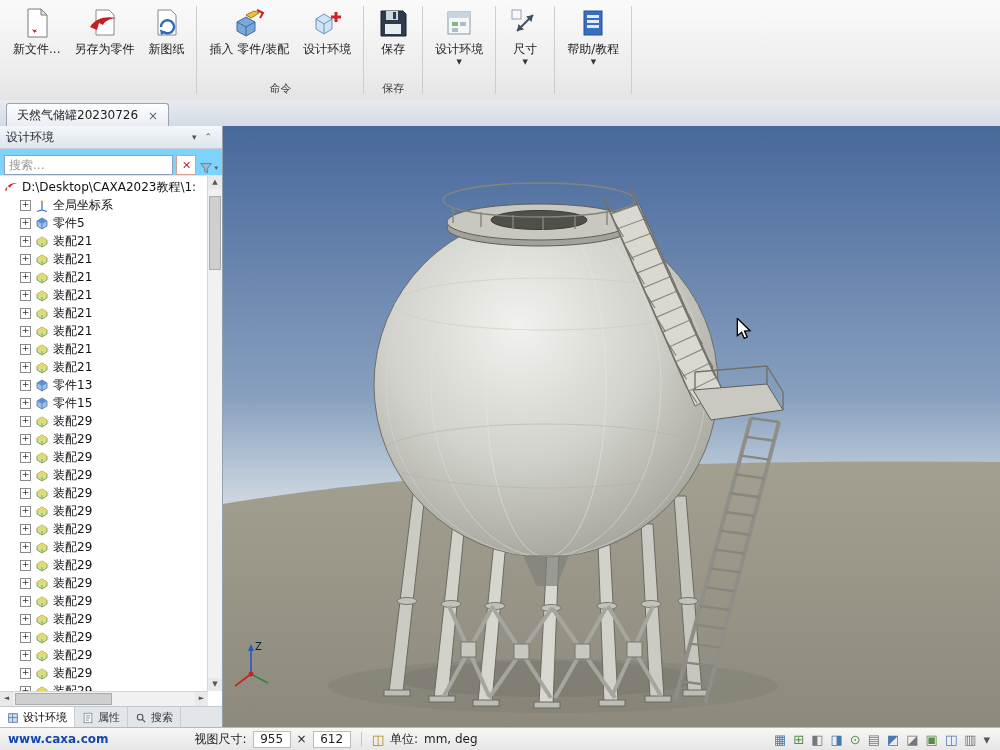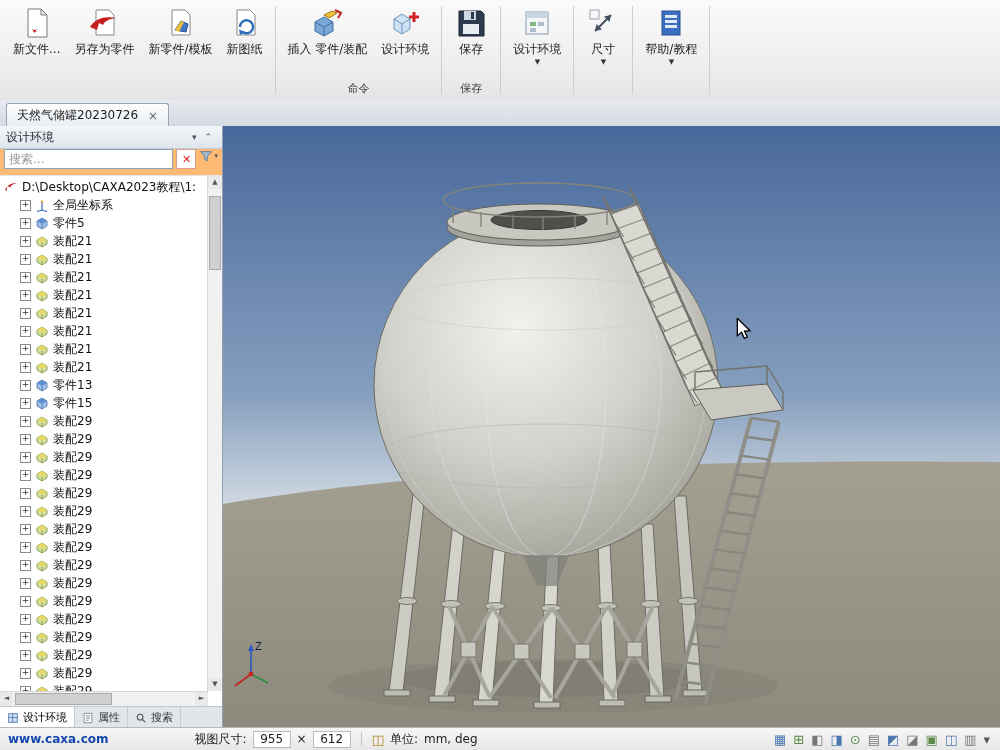--- a/index.html
+++ b/index.html
@@ -24,21 +24,21 @@
   
   .tabbar{position:absolute;top:100px;left:0;right:0;height:26px;background:linear-gradient(#e7ebf0,#d4dbe3);border-bottom:1px solid #a8b2be;}
   .doc-tab{position:absolute;left:6px;top:3px;height:23px;display:flex;align-items:center;gap:10px;padding:0 10px;background:linear-gradient(#fdfefe,#e8edf3);border:1px solid #98a4b2;border-bottom:none;border-radius:3px 3px 0 0;color:#1b1b1b;}
   .tab-close{color:#5a6572;font-size:12px;line-height:12px;cursor:default;}
 
   
   .sidebar{position:absolute;top:126px;left:0;width:222px;bottom:22px;background:#ffffff;border-right:1px solid #96a0ac;display:flex;flex-direction:column;}
   .side-header{height:22px;flex:0 0 22px;background:linear-gradient(#f4f7fa,#dee5ec);border-bottom:1px solid #c6cdd5;display:flex;align-items:center;padding:0 6px;color:#1e2630;}
   .side-header .sp{flex:1;}
   .hd-btn{color:#4a5560;font-size:9px;padding:0 4px;cursor:default;}
-  .search-row{height:26px;flex:0 0 26px;display:flex;align-items:flex-start;gap:3px;padding:0 4px;border-bottom:1px solid #e4e4e4;background:#fdba74;}
+  .search-row{height:26px;flex:0 0 26px;display:flex;align-items:flex-end;gap:3px;padding:0 4px;border-bottom:1px solid #e4e4e4;background:#7dd3fc;}
   .search-input{flex:1;height:18px;border:1px solid #8ba2bb;font-size:12px;padding:0 4px;color:#444;font-family:inherit;}
   .search-input::placeholder{color:#999;}
   .btn-x{width:18px;height:18px;background:#fff;border:1px solid #d8a090;color:#d42222;font-size:11px;font-weight:bold;display:flex;align-items:center;justify-content:center;cursor:default;}
   .btn-filter{display:flex;align-items:center;gap:1px;cursor:default;}
   .btn-filter svg{width:14px;height:14px;}
   .btn-filter .dd{font-size:7px;color:#555;}
   .tree-wrap{flex:1;display:flex;overflow:hidden;}
   .tree{flex:1;overflow:hidden;padding-top:2px;}
   .tree-row{height:18px;display:flex;align-items:center;white-space:nowrap;padding-left:20px;color:#101010;cursor:default;}
   .tree-row.root{padding-left:4px;}
@@ -95,30 +95,20 @@
               <div class="rb-label">新文件...</div>
             </div>
             <div class="rb-btn">
               <div class="rb-icon">
                 <svg viewBox="0 0 34 34">
                   <path d="M9 4h13l5 5v20H9z" fill="#fff" stroke="#888"></path>
                   <path d="M3 21c6-9 15-11 26-9-7 1-11 3-13 7l-4-2-2 7z" fill="#c51f1f"></path>
                 </svg>
               </div>
               <div class="rb-label">另存为零件</div>
-            </div>
-            <div class="rb-btn">
-              <div class="rb-icon">
-                <svg viewBox="0 0 34 34">
-                  <path d="M9 4h13l5 5v20H9z" fill="#fff" stroke="#888"></path>
-                  <path d="M12 24l6-9 7 3-2 8z" fill="#3f76c9" stroke="#27508f"></path>
-                  <path d="M12 24l6-9 3 1-5 10z" fill="#f0c23c"></path>
-                </svg>
-              </div>
-              <div class="rb-label">新零件/模板</div>
             </div>
             <div class="rb-btn">
               <div class="rb-icon">
                 <svg viewBox="0 0 34 34">
                   <path d="M9 4h13l5 5v20H9z" fill="#fff" stroke="#888"></path>
                   <path d="M12 21a6.5 6.5 0 1 1 2.6 5" fill="none" stroke="#2b6cb8" stroke-width="2.4"></path>
                   <path d="M12 29l5-3-6-2.5z" fill="#2b6cb8"></path>
                 </svg>
               </div>
               <div class="rb-label">新图纸</div>

